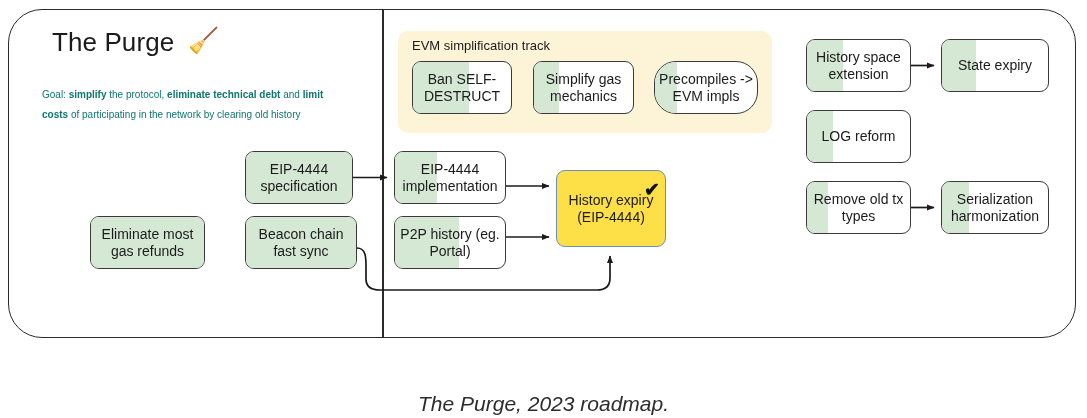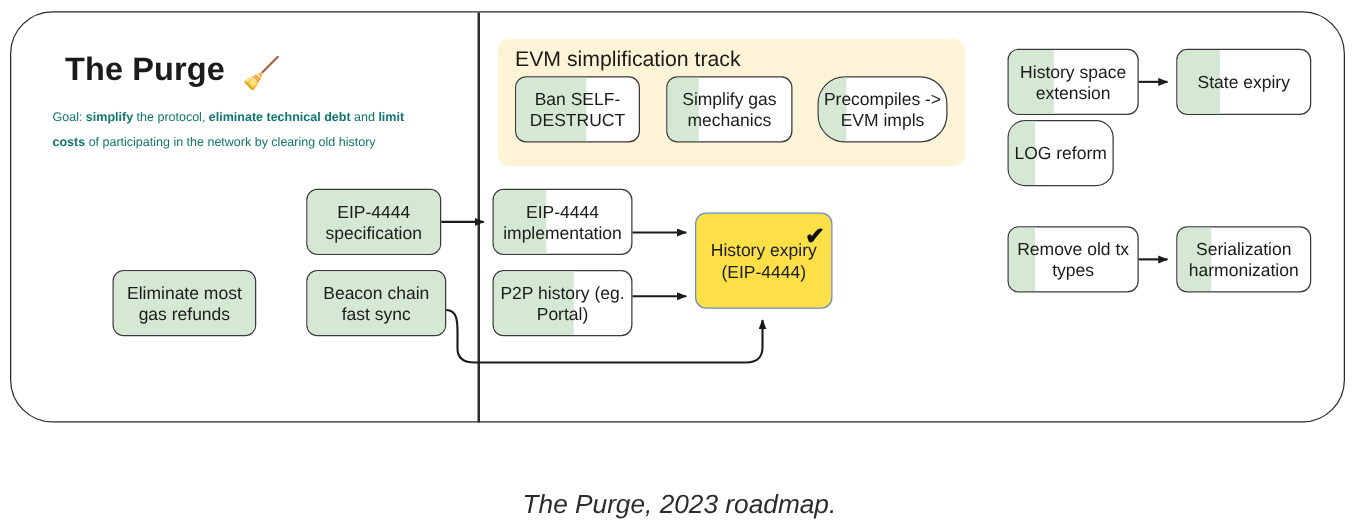--- a/index.html
+++ b/index.html
@@ -41,25 +41,24 @@
     top: 10px;
     width: 1.6px;
     height: 328px;
     background: #2b2b2b;
   }
 
   
   .title-row {
     position: absolute;
     left: 52px;
-    top: 40px;
+    top: 27px;
     display: flex;
-    align-items: flex-end;
+    align-items: flex-start;
     gap: 14px;
-    font-weight: bold;
   }
   .title-text {
     font-size: 26px;
     color: #1b1b1b;
     letter-spacing: 0.1px;
     white-space: nowrap;
   }
   .broom {
     font-size: 25px;
     line-height: 1;
@@ -113,21 +112,21 @@
     top: 31px;
     width: 374px;
     height: 102px;
     background: #fdf3d7;
     border-radius: 10px;
   }
   .evm-panel-title {
     position: absolute;
     left: 412px;
     top: 38px;
-    font-size: 17px;
+    font-size: 13px;
     color: #1b1b1b;
   }
 
   
   .check {
     position: absolute;
     z-index: 3;
     font-size: 19px;
     font-weight: bold;
     color: #101010;
@@ -224,21 +223,21 @@
   <div class="node" style="left:806px; top:39px; width:105px; height:53px;">
     <span class="fill" style="width: 35%;"></span>
     <span class="label">History space extension</span>
   </div>
 
   <div class="node" style="left:941px; top:39px; width:108px; height:53px;">
     <span class="fill" style="width: 32%;"></span>
     <span class="label">State expiry</span>
   </div>
 
-  <div class="node" style="left:806px; top:96px; width:85px; height:53px;border-radius:14px;">
+  <div class="node" style="left:806px; top:110px; width:105px; height:53px;">
     <span class="fill" style="width: 25%;"></span>
     <span class="label">LOG reform</span>
   </div>
 
   <div class="node" style="left:806px; top:181px; width:105px; height:53px;">
     <span class="fill" style="width: 20%;"></span>
     <span class="label">Remove old tx types</span>
   </div>
 
   <div class="node" style="left:941px; top:181px; width:108px; height:53px;">

